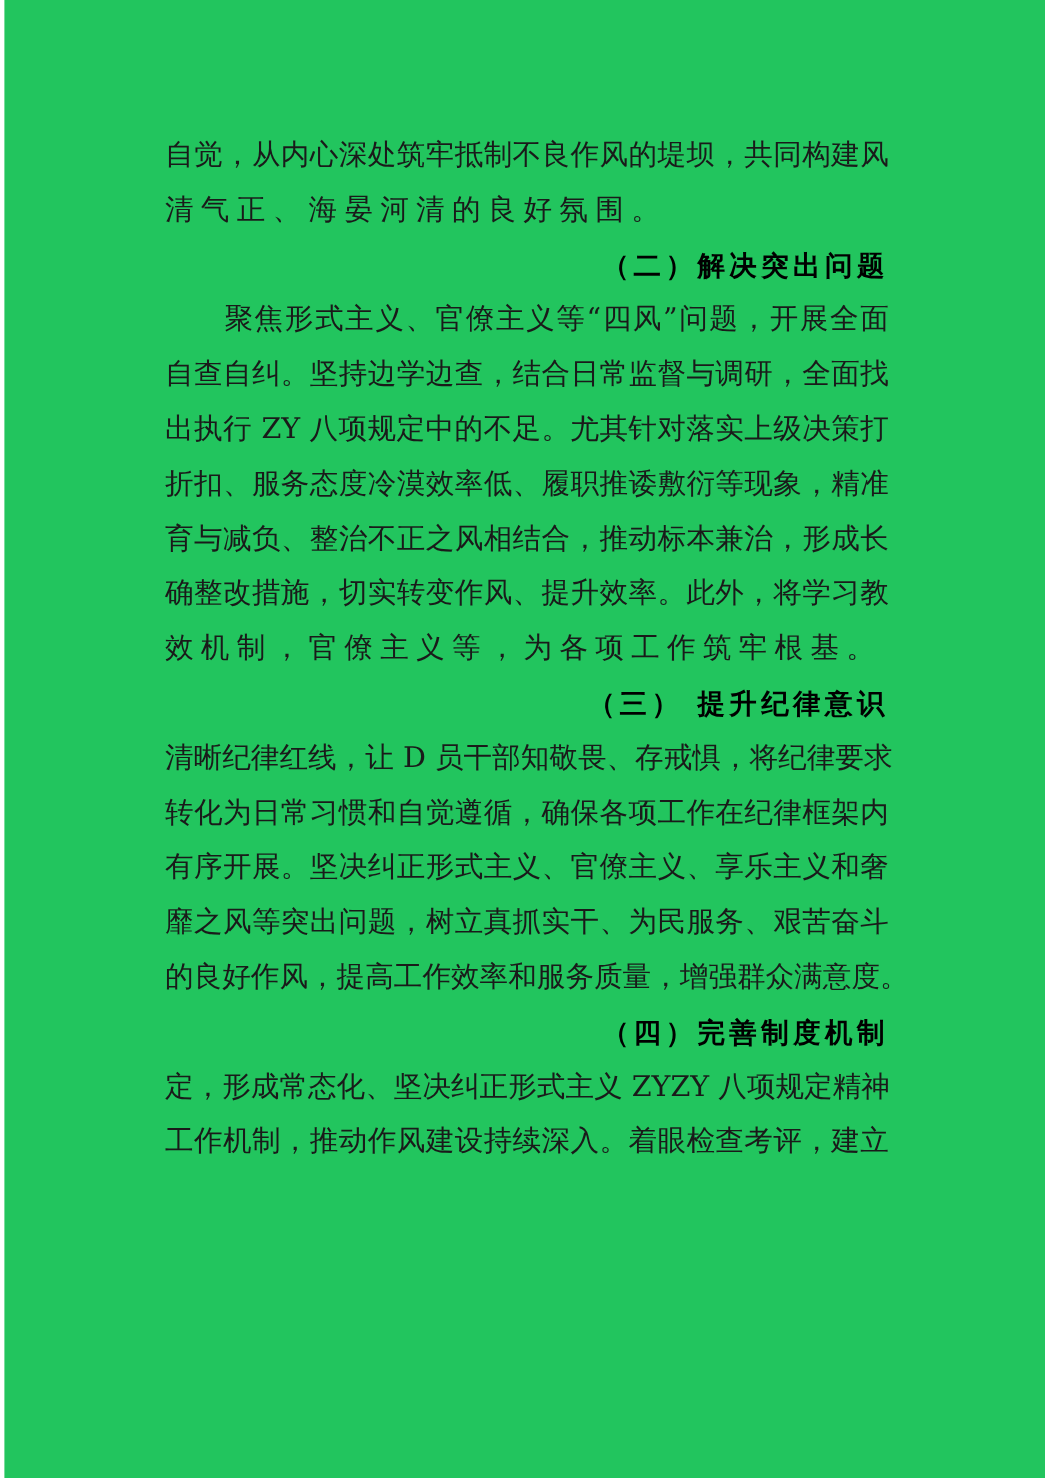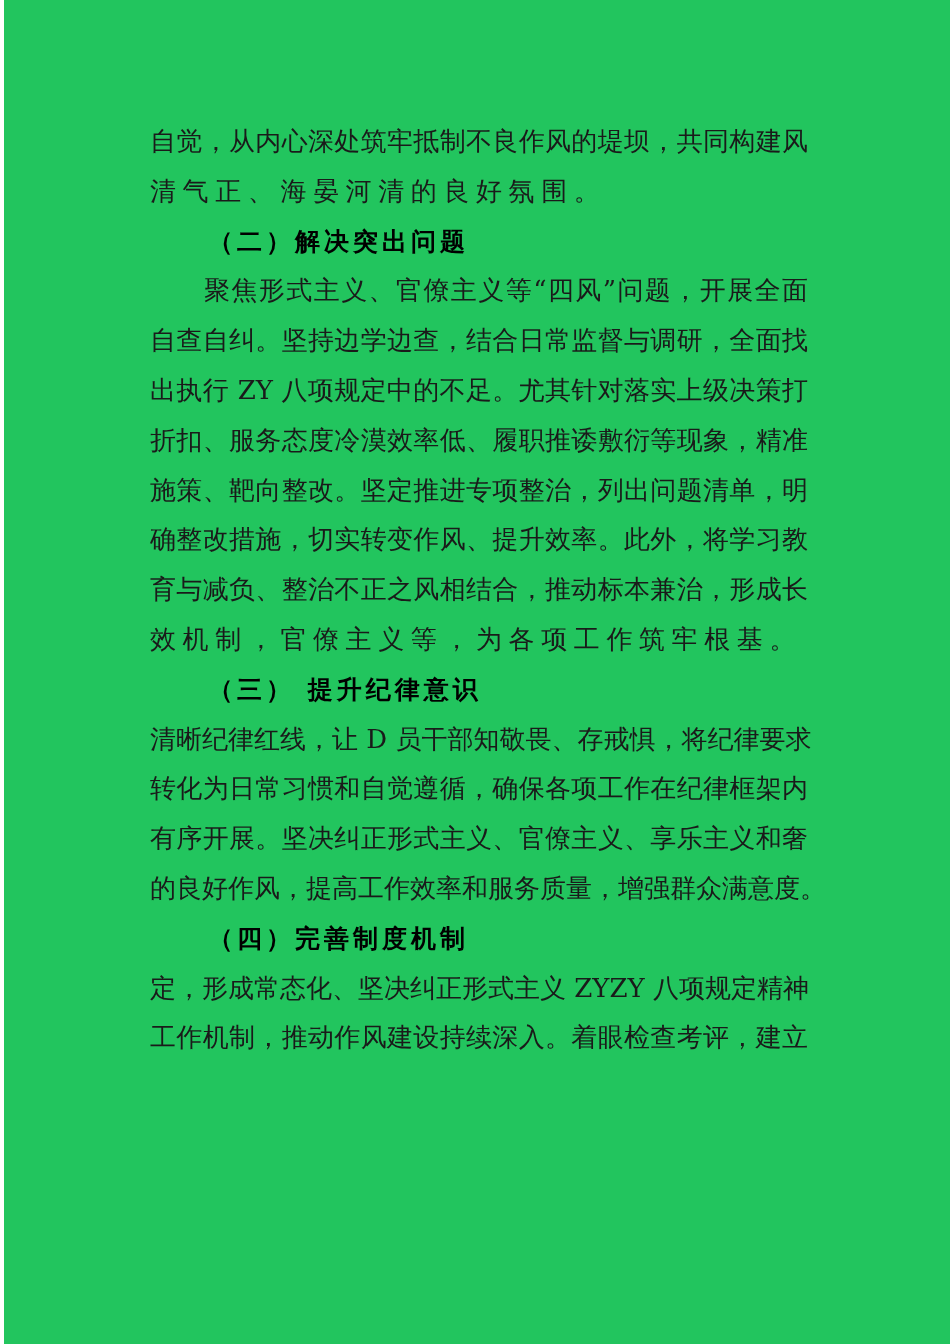--- a/index.html
+++ b/index.html
@@ -49,40 +49,41 @@
     .heading {
       height: 49.8px;
       line-height: 49.8px;
       font-size: 25px;
       font-weight: bold;
       padding-left: 58px;
       letter-spacing: 4px;
       color: #000000;
       white-space: nowrap;
       font-family: "DejaVu Sans", "Liberation Sans", sans-serif;
+      text-align: right;
     }
   </style>
 </head>
 <body>
 
 <div class="page">
   <div class="text-block">
     <div class="line">自觉，从内心深处筑牢抵制不良作风的堤坝，共同构建风</div>
     <div class="line last">清气正、海晏河清的良好氛围。</div>
     <div class="heading">（二）解决突出问题</div>
     <div class="line indent">聚焦形式主义、官僚主义等“四风”问题，开展全面</div>
     <div class="line">自查自纠。坚持边学边查，结合日常监督与调研，全面找</div>
     <div class="line">出执行 ZY 八项规定中的不足。尤其针对落实上级决策打</div>
     <div class="line">折扣、服务态度冷漠效率低、履职推诿敷衍等现象，精准</div>
-    <div class="line">施策、靶向整改。坚定推进专项整治，列出问题清单，明</div>
+    <div class="line">育与减负、整治不正之风相结合，推动标本兼治，形成长</div>
     <div class="line">确整改措施，切实转变作风、提升效率。此外，将学习教</div>
-    <div class="line">育与减负、整治不正之风相结合，推动标本兼治，形成长</div>
     <div class="line last">效机制，官僚主义等，为各项工作筑牢根基。</div>
     <div class="heading">（三） 提升纪律意识</div>
     <div class="line">清晰纪律红线，让 D 员干部知敬畏、存戒惧，将纪律要求</div>
     <div class="line">转化为日常习惯和自觉遵循，确保各项工作在纪律框架内</div>
     <div class="line">有序开展。坚决纠正形式主义、官僚主义、享乐主义和奢</div>
+    <div class="line">靡之风等突出问题，树立真抓实干、为民服务、艰苦奋斗</div>
     <div class="line">的良好作风，提高工作效率和服务质量，增强群众满意度。</div>
     <div class="heading">（四）完善制度机制</div>
     <div class="line">定，形成常态化、坚决纠正形式主义 ZYZY 八项规定精神</div>
     <div class="line">工作机制，推动作风建设持续深入。着眼检查考评，建立</div>
   </div>
 </div>
 
 </body></html>

